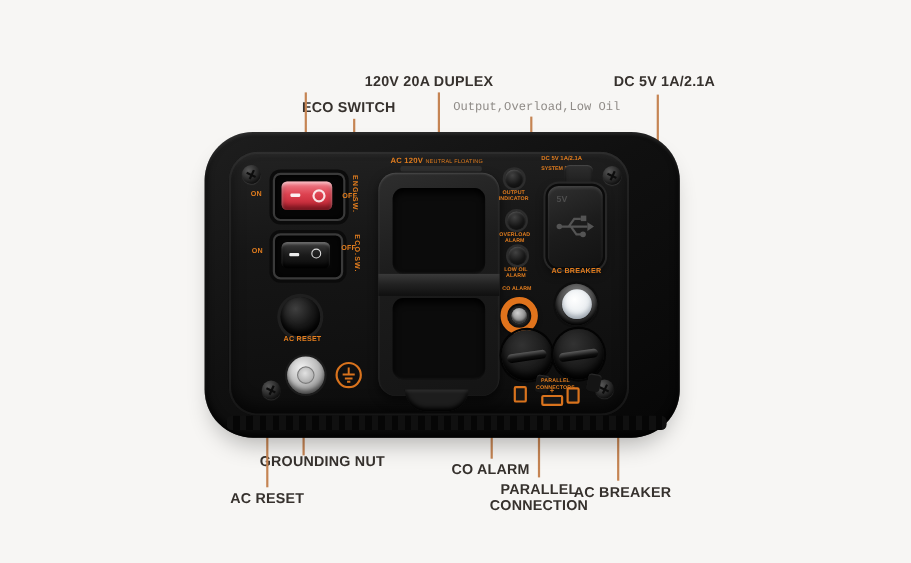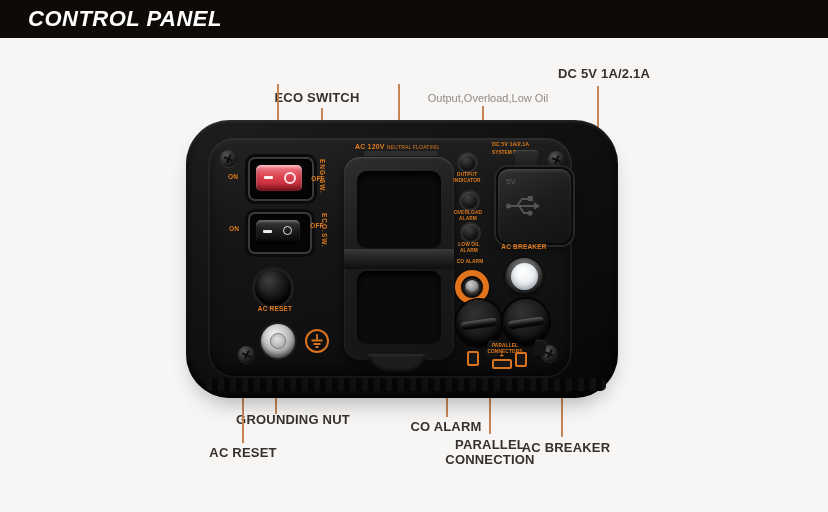--- a/index.html
+++ b/index.html
@@ -97,21 +97,21 @@
          border:6px solid #e0731c;background:#141414;box-sizing:border-box;
          box-shadow:0 2px 4px rgba(0,0,0,.5),inset 0 1px 2px #000;}
   .co-btn{position:absolute;left:465px;top:280px;width:14px;height:14px;border-radius:50%;
          background:radial-gradient(circle at 40% 32%,#cecece,#8d8d8d 55%,#4f4f4f);
          box-shadow:0 0 0 2px #202020,inset 0 -2px 2px #333;}
 
   
   .usb-hinge{position:absolute;left:513px;top:150px;width:26px;height:24px;border-radius:5px;
          background:linear-gradient(180deg,#2e2e2e,#191919);
          box-shadow:inset 0 1px 1px rgba(255,255,255,.14),inset 0 -2px 3px #000;}
-  .usb-flap{position:absolute;left:496px;top:167px;width:77px;height:78px;border-radius:12px;
+  .usb-flap{position:absolute;left:496px;top:167px;width:54px;height:78px;border-radius:12px;
          background:linear-gradient(155deg,#303030,#1c1c1c 50%,#121212);border:2px solid #0a0a0a;
          box-sizing:border-box;
          box-shadow:0 0 0 2px #272727,inset 0 2px 3px rgba(255,255,255,.12),0 4px 8px rgba(0,0,0,.5);}
 
   
   .brk-ring{position:absolute;left:505px;top:258px;width:38px;height:38px;border-radius:50%;
          background:radial-gradient(circle at 50% 32%,#8d8d8d,#3c3c3c 60%,#181818);
          box-shadow:0 0 0 2px #0e0e0e,inset 0 -3px 4px #000;}
   .brk-btn{position:absolute;left:511px;top:263px;width:27px;height:27px;border-radius:50%;
          background:radial-gradient(circle at 42% 34%,#ffffff,#eaeef1 55%,#c7cdd2 88%);
@@ -129,26 +129,24 @@
   .post-icon{position:absolute;width:12px;height:15px;border:2px solid #d9731d;border-radius:2px;
          background:#161616;box-sizing:border-box;}
   .batt-icon{position:absolute;left:492px;top:359px;width:20px;height:10px;border:2px solid #d9731d;
          border-radius:2px;background:#161616;box-sizing:border-box;}
 </style>
 </head>
 <body>
 
 <div class="stage">
 
-  <div class="banner">
-    <div class="banner-title">CONTROL PANEL</div>
-  </div>
 
   <div class="lbl" style="left:252px;top:90px;">ECO SWITCH</div>
-  <div class="sublbl" style="left:408px;top:92px;">Output,Overload,Low Oil</div>
+  <div class="lbl" style="left:325px;top:66px;">120V 20A DUPLEX</div>
+  <div class="sublbl" style="left:408px;top:92px;font-family:Liberation Mono, monospace;">Output,Overload,Low Oil</div>
   <div class="lbl" style="left:539px;top:66px;">DC 5V 1A/2.1A</div>
 
   <div class="lbl" style="left:228px;top:412px;">GROUNDING NUT</div>
   <div class="lbl" style="left:178px;top:445px;">AC RESET</div>
   <div class="lbl" style="left:381px;top:419px;">CO ALARM</div>
   <div class="lbl" style="left:425px;top:437px;">PARALLEL
 CONNECTION</div>
   <div class="lbl" style="left:501px;top:440px;">AC BREAKER</div>
 
   <div class="lead" style="left:277px;top:84px;width:2px;height:86px;"></div>

